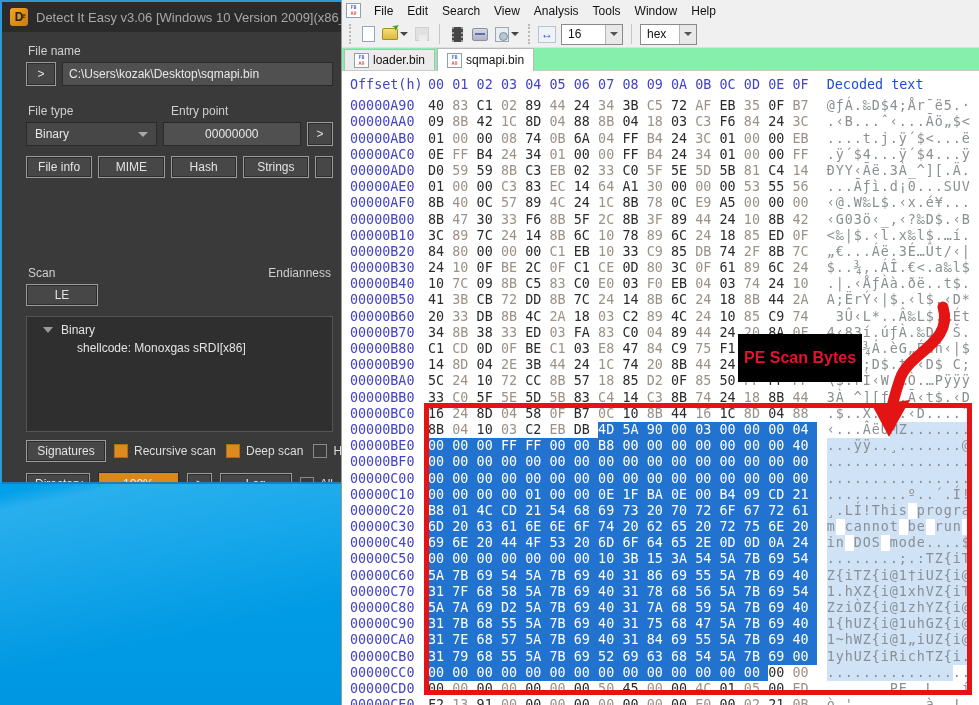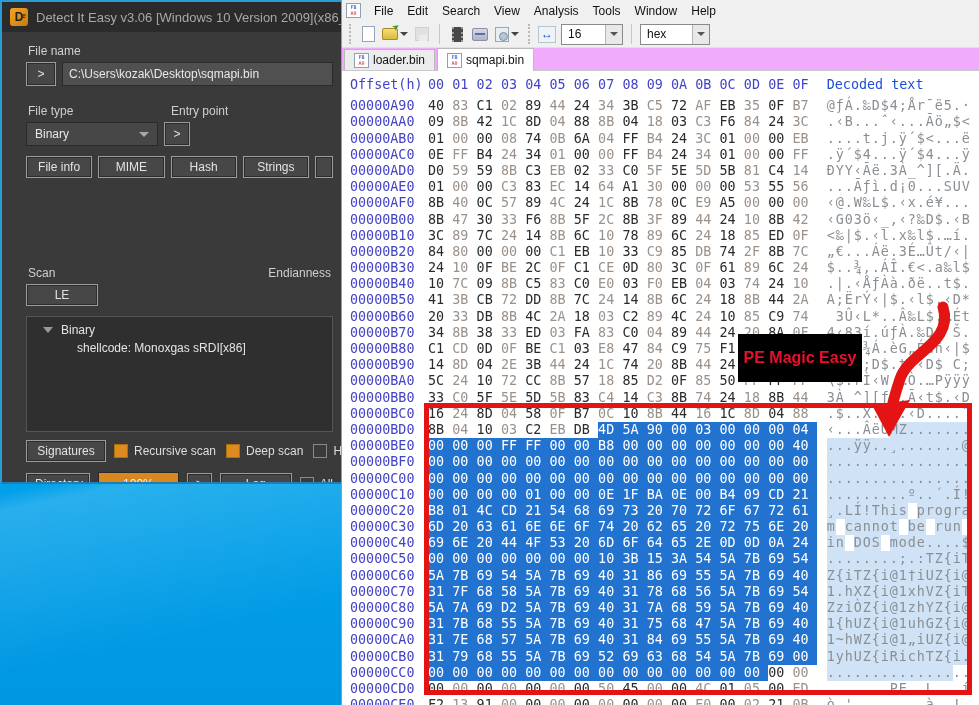--- a/index.html
+++ b/index.html
@@ -65,21 +65,21 @@
   .i-disks { width: 16px; height: 13px; background: linear-gradient(#d9d9e2,#aeb2c4); border: 1px solid #8a8fa6; border-radius: 2px; position: relative; }
   .i-disks::after { content: ""; position: absolute; left: 2px; top: 4px; width: 10px; height: 2px; background: #5a6fae; }
   .i-image { width: 14px; height: 15px; background: #e9eef2; border: 1px solid #9aa6b2; position: relative; }
   .i-image::after { content: ""; position: absolute; left: 3px; top: 4px; width: 7px; height: 7px; border-radius: 50%; background: #b9c6d2; border: 1px solid #7d8ea0; }
   .i-width { color: #2255cc; font-weight: bold; font-size: 12px; border: 1px solid #b9c4d2; background: #eef3f8; padding: 0 2px; height: 17px; line-height: 15px; }
   .tiny-caret { width: 0; height: 0; border-left: 4px solid transparent; border-right: 4px solid transparent; border-top: 4px solid #444; margin-left: 2px; }
   .combo { height: 21px; background: #fff; border: 1px solid #8a8a8a; display: flex; align-items: center; font-size: 12px; color: #111; }
   .combo .val { padding: 0 6px; flex: 1; white-space: nowrap; }
   .combo .btn { width: 17px; height: 100%; background: #e8e8e8; border-left: 1px solid #b5b5b5; display: flex; align-items: center; justify-content: center; }
   .combo .btn::after { content: ""; width: 0; height: 0; border-left: 4px solid transparent; border-right: 4px solid transparent; border-top: 4px solid #555; }
-  .hxd-tabbar { height: 23px; background: #f0abfc; display: flex; align-items: flex-end; padding-left: 2px; border-bottom: 1px solid #c9c9c9; }
+  .hxd-tabbar { height: 23px; background: #86efac; display: flex; align-items: flex-end; padding-left: 2px; border-bottom: 1px solid #c9c9c9; }
   .hxd-tab { display: flex; align-items: center; height: 21px; padding: 0 9px; font-size: 12px; color: #111;
     border: 1px solid #b9b9b9; border-bottom: none; background: #ececec; margin-right: 2px; }
   .hxd-tab.active { background: #fff; height: 23px; margin-bottom: -1px; }
 
   
   .hexpane { position: relative; padding: 6px 0 0 8px; font-family: "DejaVu Sans Mono", monospace;
     font-size: 13.4px; line-height: 16.2px; white-space: nowrap; height: 635px; }
   .off { display: inline-block; width: 78px; color: #4343c6; }
   .b { display: inline-block; width: 24.3px; }
   .b.hdrc { color: #4343c6; }
@@ -115,20 +115,21 @@
     </div>
     <div class="die-two">
       <span>File type</span>
       <span style="width:160px">Entry point</span>
     </div>
     <div class="die-row">
       <div class="die-select" style="width:132px">
         <span>Binary</span>
           <span class="die-caret"></span>
       </div>
+      <div class="die-field" style="width:140px;text-align:center">00000000</div>
       <button class="die-btn" style="width:26px;flex:0 0 auto">&gt;</button>
     </div>
     <div class="die-row" id="die-actions">
         <button class="die-btn" style="flex: 1 1 0%;">File info</button>
         <button class="die-btn" style="flex: 1 1 0%;">MIME</button>
         <button class="die-btn" style="flex: 1 1 0%;">Hash</button>
         <button class="die-btn" style="flex: 1 1 0%;">Strings</button>
         <button class="die-btn" style="width: 8px; flex: 0 0 auto;"></button>
       </div>
 
@@ -214,21 +215,21 @@
         <span class="i-image"></span>
         <span class="tiny-caret"></span>
       </span>
     <span class="tgrip"></span>
     <span class="i-width">↔</span>
     <span class="combo" style="width:62px">
       <span class="val">16</span>
         <span class="btn"></span>
     </span>
     <span class="tsep"></span>
-    <span class="combo" style="width:70px">
+    <span class="combo" style="width:57px">
       <span class="val">hex</span>
         <span class="btn"></span>
     </span>
   </div>
 
   <div class="hxd-tabbar" id="hxd-tabs">
       <div class="hxd-tab">
         <span class="hxd-fileicon"><span class="r1">FB</span><br><span class="r2">A0</span></span>
         <span>loader.bin</span>
       </div>
@@ -275,19 +276,19 @@
         <div class="hexrow"><span class="off">00000C80</span><span class="b ev sel">5A</span><span class="b od sel">7A</span><span class="b ev sel">69</span><span class="b od sel">D2</span><span class="b ev sel">5A</span><span class="b od sel">7B</span><span class="b ev sel">69</span><span class="b od sel">40</span><span class="b ev sel">31</span><span class="b od sel">7A</span><span class="b ev sel">68</span><span class="b od sel">59</span><span class="b ev sel">5A</span><span class="b od sel">7B</span><span class="b ev sel">69</span><span class="b od sel">40</span><span class="dt"><span class="c sel">Z</span><span class="c sel">z</span><span class="c sel">i</span><span class="c sel">Ò</span><span class="c sel">Z</span><span class="c sel">{</span><span class="c sel">i</span><span class="c sel">@</span><span class="c sel">1</span><span class="c sel">z</span><span class="c sel">h</span><span class="c sel">Y</span><span class="c sel">Z</span><span class="c sel">{</span><span class="c sel">i</span><span class="c sel">@</span></span></div>
         <div class="hexrow"><span class="off">00000C90</span><span class="b ev sel">31</span><span class="b od sel">7B</span><span class="b ev sel">68</span><span class="b od sel">55</span><span class="b ev sel">5A</span><span class="b od sel">7B</span><span class="b ev sel">69</span><span class="b od sel">40</span><span class="b ev sel">31</span><span class="b od sel">75</span><span class="b ev sel">68</span><span class="b od sel">47</span><span class="b ev sel">5A</span><span class="b od sel">7B</span><span class="b ev sel">69</span><span class="b od sel">40</span><span class="dt"><span class="c sel">1</span><span class="c sel">{</span><span class="c sel">h</span><span class="c sel">U</span><span class="c sel">Z</span><span class="c sel">{</span><span class="c sel">i</span><span class="c sel">@</span><span class="c sel">1</span><span class="c sel">u</span><span class="c sel">h</span><span class="c sel">G</span><span class="c sel">Z</span><span class="c sel">{</span><span class="c sel">i</span><span class="c sel">@</span></span></div>
         <div class="hexrow"><span class="off">00000CA0</span><span class="b ev sel">31</span><span class="b od sel">7E</span><span class="b ev sel">68</span><span class="b od sel">57</span><span class="b ev sel">5A</span><span class="b od sel">7B</span><span class="b ev sel">69</span><span class="b od sel">40</span><span class="b ev sel">31</span><span class="b od sel">84</span><span class="b ev sel">69</span><span class="b od sel">55</span><span class="b ev sel">5A</span><span class="b od sel">7B</span><span class="b ev sel">69</span><span class="b od sel">40</span><span class="dt"><span class="c sel">1</span><span class="c sel">~</span><span class="c sel">h</span><span class="c sel">W</span><span class="c sel">Z</span><span class="c sel">{</span><span class="c sel">i</span><span class="c sel">@</span><span class="c sel">1</span><span class="c sel">„</span><span class="c sel">i</span><span class="c sel">U</span><span class="c sel">Z</span><span class="c sel">{</span><span class="c sel">i</span><span class="c sel">@</span></span></div>
         <div class="hexrow"><span class="off">00000CB0</span><span class="b ev sel">31</span><span class="b od sel">79</span><span class="b ev sel">68</span><span class="b od sel">55</span><span class="b ev sel">5A</span><span class="b od sel">7B</span><span class="b ev sel">69</span><span class="b od sel">52</span><span class="b ev sel">69</span><span class="b od sel">63</span><span class="b ev sel">68</span><span class="b od sel">54</span><span class="b ev sel">5A</span><span class="b od sel">7B</span><span class="b ev sel">69</span><span class="b od sel">00</span><span class="dt"><span class="c sel">1</span><span class="c sel">y</span><span class="c sel">h</span><span class="c sel">U</span><span class="c sel">Z</span><span class="c sel">{</span><span class="c sel">i</span><span class="c sel">R</span><span class="c sel">i</span><span class="c sel">c</span><span class="c sel">h</span><span class="c sel">T</span><span class="c sel">Z</span><span class="c sel">{</span><span class="c sel">i</span><span class="c sel">.</span></span></div>
         <div class="hexrow"><span class="off">00000CC0</span><span class="b ev sel">00</span><span class="b od sel">00</span><span class="b ev sel">00</span><span class="b od sel">00</span><span class="b ev sel">00</span><span class="b od sel">00</span><span class="b ev sel">00</span><span class="b od sel">00</span><span class="b ev sel">00</span><span class="b od sel">00</span><span class="b ev sel">00</span><span class="b od sel">00</span><span class="b ev sel">00</span><span class="b od sel">00</span><span class="b ev">00</span><span class="b od">00</span><span class="dt"><span class="c sel">.</span><span class="c sel">.</span><span class="c sel">.</span><span class="c sel">.</span><span class="c sel">.</span><span class="c sel">.</span><span class="c sel">.</span><span class="c sel">.</span><span class="c sel">.</span><span class="c sel">.</span><span class="c sel">.</span><span class="c sel">.</span><span class="c sel">.</span><span class="c sel">.</span><span class="c">.</span><span class="c">.</span></span></div>
         <div class="hexrow"><span class="off">00000CD0</span><span class="b ev">00</span><span class="b od">00</span><span class="b ev">00</span><span class="b od">00</span><span class="b ev">00</span><span class="b od">00</span><span class="b ev">00</span><span class="b od">50</span><span class="b ev">45</span><span class="b od">00</span><span class="b ev">00</span><span class="b od">4C</span><span class="b ev">01</span><span class="b od">05</span><span class="b ev">00</span><span class="b od">ED</span><span class="dt"><span class="c">.</span><span class="c">.</span><span class="c">.</span><span class="c">.</span><span class="c">.</span><span class="c">.</span><span class="c">.</span><span class="c">P</span><span class="c">E</span><span class="c">.</span><span class="c">.</span><span class="c">L</span><span class="c">.</span><span class="c">.</span><span class="c">.</span><span class="c">í</span></span></div>
         <div class="hexrow"><span class="off">00000CE0</span><span class="b ev">F2</span><span class="b od">13</span><span class="b ev">91</span><span class="b od">00</span><span class="b ev">00</span><span class="b od">00</span><span class="b ev">00</span><span class="b od">00</span><span class="b ev">00</span><span class="b od">00</span><span class="b ev">00</span><span class="b od">E0</span><span class="b ev">00</span><span class="b od">02</span><span class="b ev">21</span><span class="b od">0B</span><span class="dt"><span class="c">ò</span><span class="c">.</span><span class="c">'</span><span class="c">.</span><span class="c">.</span><span class="c">.</span><span class="c">.</span><span class="c">.</span><span class="c">.</span><span class="c">.</span><span class="c">.</span><span class="c">à</span><span class="c">.</span><span class="c">.</span><span class="c">!</span><span class="c">.</span></span></div>
       </div>
 
     <div class="pe-rect"></div>
-    <div class="pe-label">PE Magic Easy</div>
+    <div class="pe-label">PE Scan Bytes</div>
     <svg class="pe-arrow" width="150" height="150" viewBox="0 0 150 150">
       <path d="M121,8 C132,44 86,54 78,80 C72,98 70,106 69,114" fill="none" stroke="#e51414" stroke-width="11" stroke-linecap="round"></path>
       <polygon points="50,106 88,101 67,138" fill="#e51414"></polygon>
     </svg>
   </div>
 </div>
 
 </body></html>

